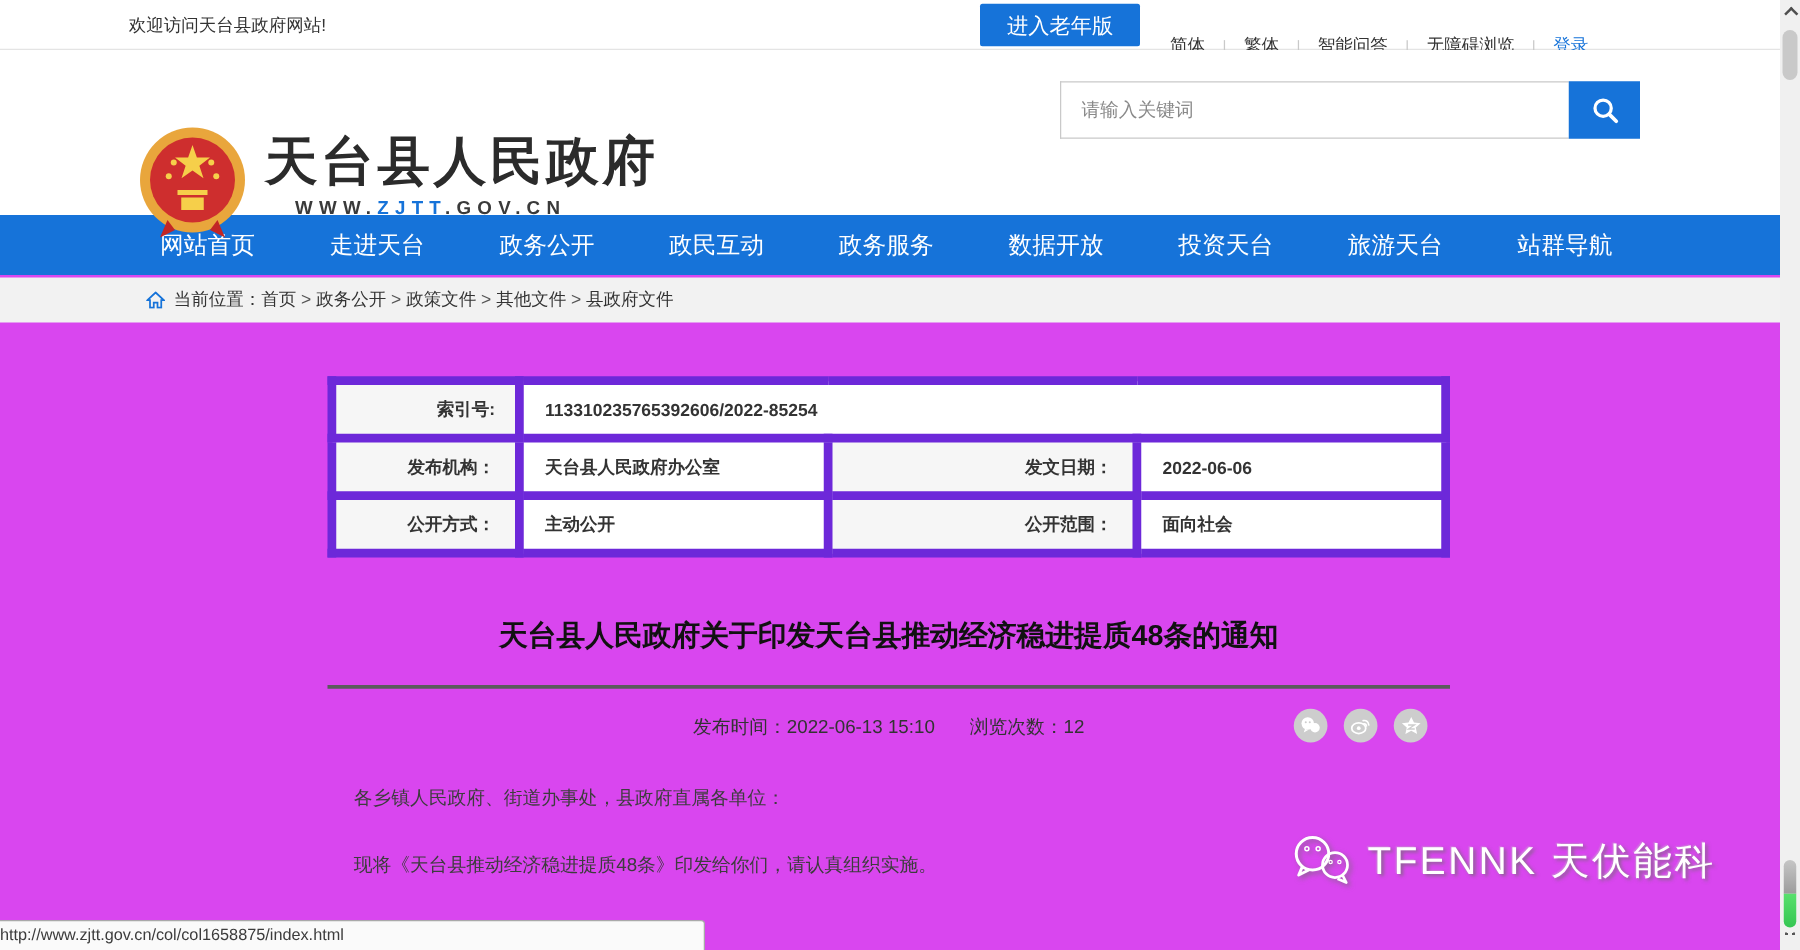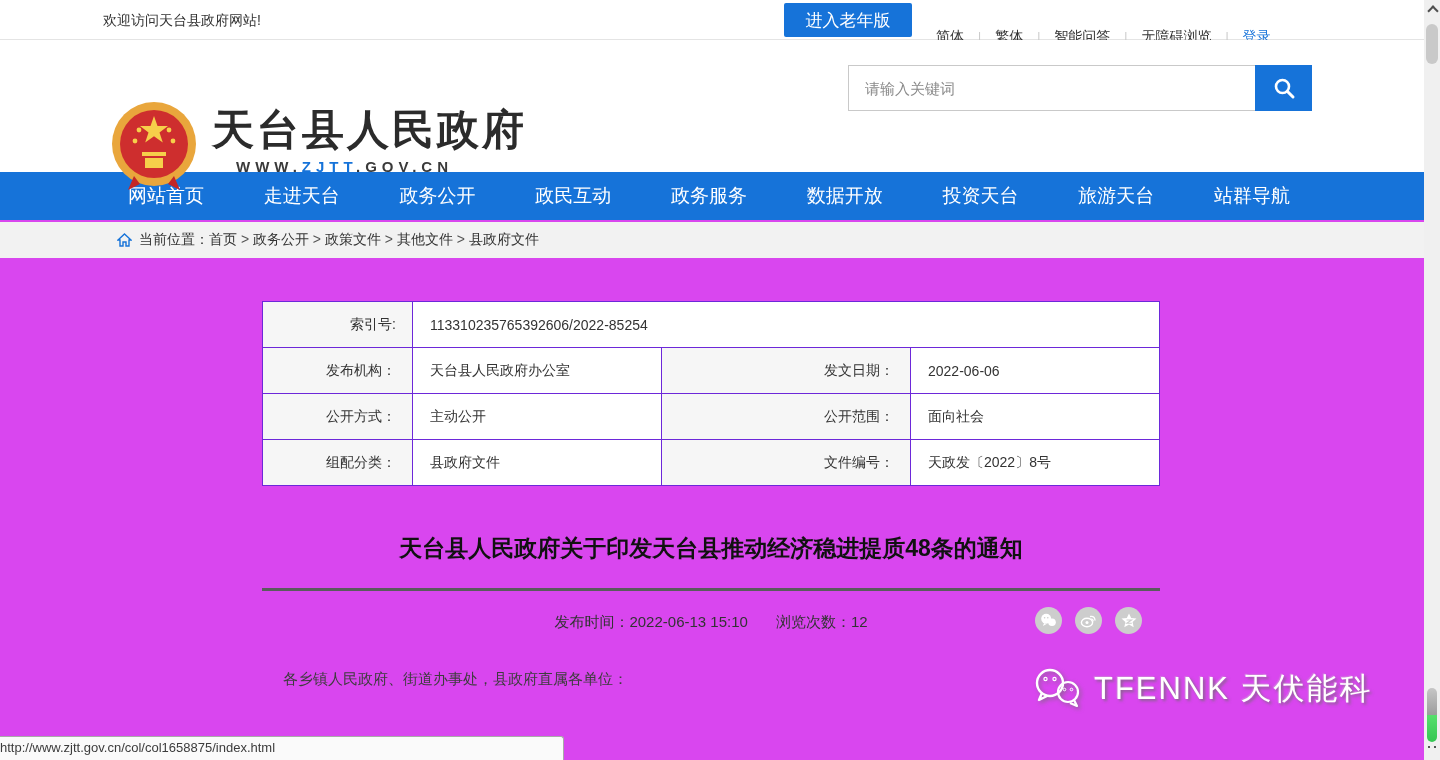--- a/index.html
+++ b/index.html
@@ -43,21 +43,21 @@
   
   .breadcrumb { height:36px; margin-top:2px; background:#f2f2f2; display:flex; align-items:center; padding-left:117px; }
   .bc-home { display:inline-flex; margin-right:7px; }
   .breadcrumb, .breadcrumb span, .breadcrumb a { font-size:14px; color:#333; }
   .breadcrumb a { text-decoration:none; cursor:pointer; }
   .crumb:not(:last-child)::after { content:"\00a0>\00a0"; color:#555; }
 
   
   .content { position:relative; width:898px; margin-left:262px; padding-top:43px; }
   table.meta { width:898px; border-collapse:collapse; table-layout:fixed; }
-  table.meta td { height:46px; border:1px solid #6d28d9; font-size:14px; color:#333; }
+  table.meta td { height:46px; border:7px solid #6d28d9; font-size:14px; color:#333;font-weight:bold; }
   td.lbl { width:150px; background:#f6f6f6; text-align:right; padding-right:16px; }
   td.val { background:#fff; text-align:left; padding-left:17px; }
   .article-title { margin-top:46px; font-size:23px; font-weight:bold; color:#111; text-align:center; line-height:32px; }
   .title-divider { margin-top:24px; border:none; border-top:3px solid #5a5b5d; }
   .pubrow { position:relative; margin-top:16px; height:30px; }
   .pubmeta { text-align:center; font-size:15px; color:#333; line-height:30px; }
   .pub-views { margin-left:28px; }
   .share-icons { position:absolute; right:18px; top:0; display:flex; gap:13px; }
   .share-circle { width:27px; height:27px; border-radius:50%; background:#cdcdcd; display:flex;
     align-items:center; justify-content:center; cursor:pointer; }
@@ -181,26 +181,20 @@
           <td class="lbl">发布机构：</td>
           <td class="val" style="width:315px">天台县人民政府办公室</td>
           <td class="lbl">发文日期：</td>
           <td class="val">2022-06-06</td>
         </tr>
         <tr>
           <td class="lbl">公开方式：</td>
           <td class="val">主动公开</td>
           <td class="lbl">公开范围：</td>
           <td class="val">面向社会</td>
-        </tr>
-        <tr>
-          <td class="lbl">组配分类：</td>
-          <td class="val">县政府文件</td>
-          <td class="lbl">文件编号：</td>
-          <td class="val">天政发〔2022〕8号</td>
         </tr>
       </tbody>
         </table>
 
       <h1 class="article-title">天台县人民政府关于印发天台县推动经济稳进提质48条的通知</h1>
       <hr class="title-divider">
 
       <div class="pubrow">
         <div class="pubmeta">
           <span>发布时间：</span><span>2022-06-13 15:10</span><span class="pub-views">浏览次数：</span><span>12</span>
@@ -226,20 +220,21 @@
           <span class="share-circle">
             <svg width="16" height="15" viewBox="0 0 16 15">
                 <polygon points="8,0.5 10.2,5 15.5,5.6 11.6,9 12.7,14.2 8,11.6 3.3,14.2 4.4,9 0.5,5.6 5.8,5" fill="#fff"></polygon>
                 <path d="M5.5 7 L10.5 7 L5.8 10.2 L10.8 10.2" fill="none" stroke="#cdcdcd" stroke-width="1.1"></path>
               </svg>
           </span>
         </div>
       </div>
 
       <p class="para">各乡镇人民政府、街道办事处，县政府直属各单位：</p>
+      <p class="para">现将《天台县推动经济稳进提质48条》印发给你们，请认真组织实施。</p>
     </div>
 
     <div class="watermark">
       <svg class="wm-logo" width="50" height="42" viewBox="0 0 50 42">
         <circle cx="18" cy="15" r="13" fill="none" stroke="#fff" stroke-width="2.4"></circle>
         <path d="M10 25 L7 32 L15 28" fill="none" stroke="#fff" stroke-width="2.4" stroke-linejoin="round"></path>
         <circle cx="13.5" cy="11" r="1.6" fill="none" stroke="#fff" stroke-width="1.2"></circle>
         <circle cx="22.5" cy="11" r="1.6" fill="none" stroke="#fff" stroke-width="1.2"></circle>
         <circle cx="36" cy="24" r="10" fill="none" stroke="#fff" stroke-width="2.2"></circle>
         <path d="M42 32 L45 38 L38 35" fill="none" stroke="#fff" stroke-width="2.2" stroke-linejoin="round"></path>

